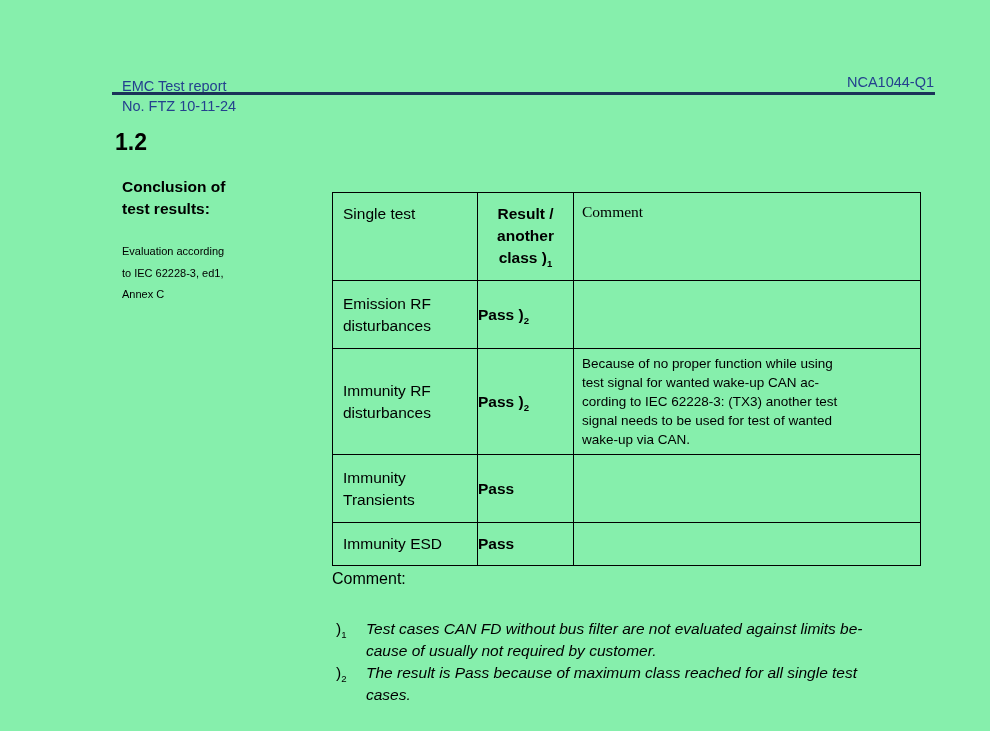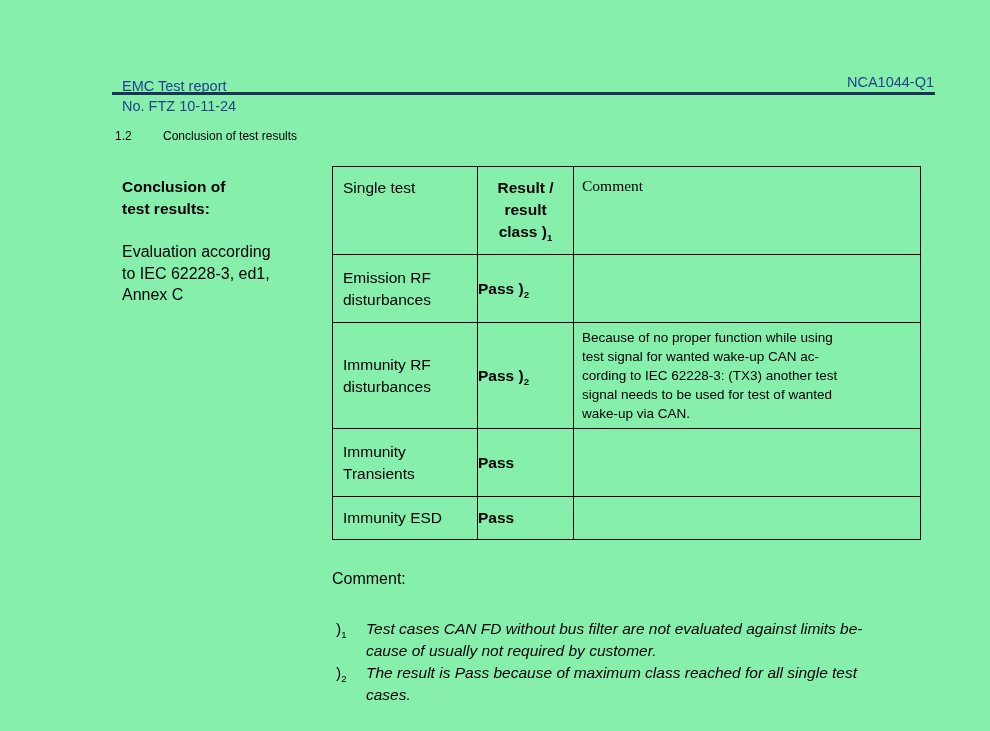--- a/index.html
+++ b/index.html
@@ -38,50 +38,51 @@
     width: 823px;
     height: 3px;
     background: #1B3259;
   }
 
   
   .section-heading {
     position: absolute;
     left: 115px;
     top: 129px;
-    font-size: 12px;
-    font-weight: normal;
+    font-size: 23px;
+    font-weight: bold;
     display: flex;
+    gap: 38px;
   }
   .section-heading .num { width: 48px; }
 
   
   .side-label {
     position: absolute;
     left: 122px;
     top: 176px;
     font-size: 15.5px;
     font-weight: bold;
     line-height: 21.5px;
     white-space: pre-line;
   }
   .side-note {
     position: absolute;
     left: 122px;
     top: 241px;
-    font-size: 16px;
+    font-size: 11px;
     line-height: 21.5px;
     white-space: pre-line;
   }
 
   
   table.results {
     position: absolute;
     left: 332px;
-    top: 166px;
+    top: 192px;
     width: 588px;
     border-collapse: collapse;
     table-layout: fixed;
     font-size: 15.5px;
   }
   table.results td {
     border: 1px solid #000000;
     overflow: hidden;
   }
   .col-test   { width: 145px; }
@@ -136,41 +137,40 @@
 
   <div class="report-header-left">
     <span>EMC Test report</span>
 <span>No. FTZ 10-11-24</span>
   </div>
   <div class="doc-code">NCA1044-Q1</div>
   <div class="header-rule"></div>
 
   <div class="section-heading">
     <span class="num">1.2</span>
-    <span>Conclusion of test results</span>
   </div>
 
   <div class="side-label">Conclusion of
 test results:</div>
   <div class="side-note">Evaluation according
 to IEC 62228-3, ed1,
 Annex C</div>
 
   <table class="results">
     <colgroup>
       <col class="col-test">
         <col class="col-result">
         <col class="col-comment">
     </colgroup>
     <tbody>
         <tr class="hdr">
       <td class="cell-test">Single test</td>
       <td class="hdr-result">
         <div>Result /</div>
-        <div>result</div>
+        <div>another</div>
         <div><span>class )</span><sub>1</sub></div>
       </td>
       <td class="hdr-comment">Comment</td>
     </tr>
     <tr class="r1">
       <td class="cell-test">Emission RF
 disturbances</td>
       <td class="cell-result"><span>Pass )</span><sub>2</sub></td>
       <td class="cell-comment"></td>
     </tr>

